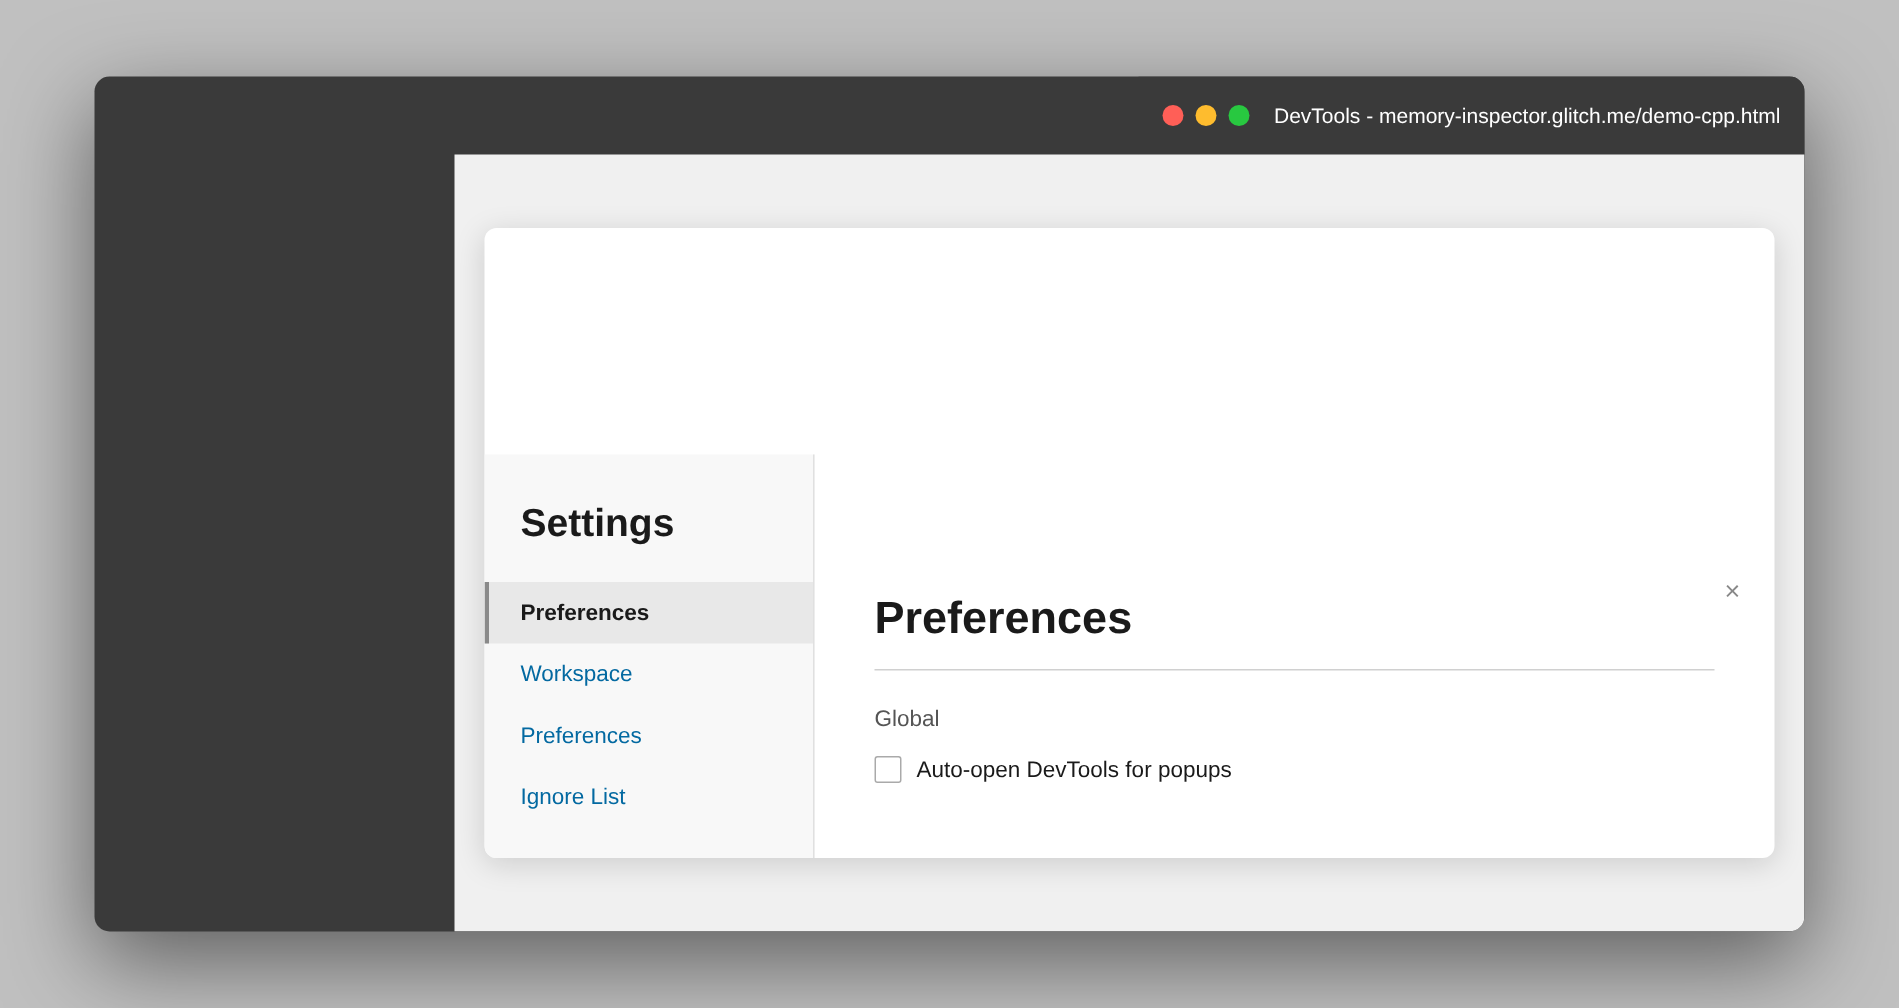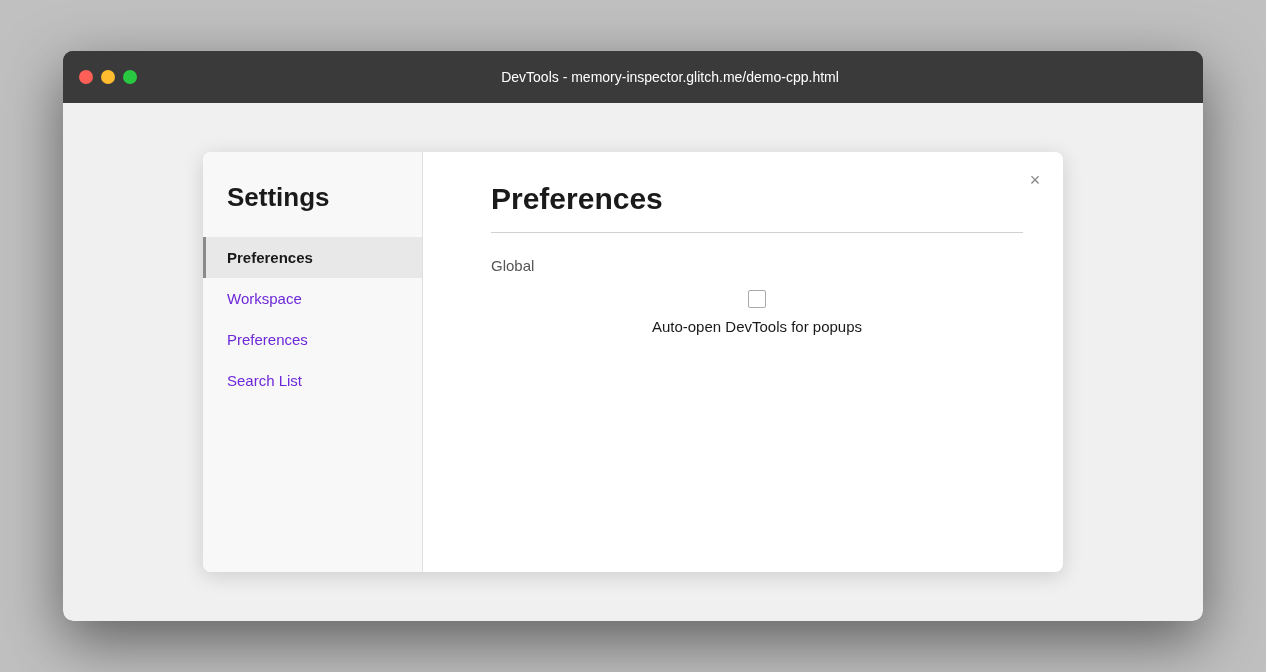--- a/index.html
+++ b/index.html
@@ -1,18 +1,19 @@
 <!DOCTYPE html>
 <html><head>
   <meta charset="utf-8">
   <style>
     * {
       margin: 0;
       padding: 0;
       box-sizing: border-box;
+      align-items: flex-end;
     }
 
     body {
       width: 1266px;
       height: 672px;
       background: #c0c0c0;
       display: flex;
       align-items: center;
       justify-content: center;
       font-family: -apple-system, BlinkMacSystemFont, 'Helvetica Neue', Arial, sans-serif;
@@ -74,21 +75,20 @@
 
     .settings-dialog {
       width: 860px;
       height: 420px;
       background: #ffffff;
       border-radius: 8px;
       box-shadow: 0 4px 20px rgba(0,0,0,0.15);
       display: flex;
       overflow: hidden;
       position: relative;
-      gap: 28px;
     }
 
     .sidebar {
       width: 220px;
       background: #f8f8f8;
       padding: 30px 0 20px 0;
       flex-shrink: 0;
       border-right: 1px solid #e0e0e0;
     }
 
@@ -99,21 +99,21 @@
       padding: 0 24px 24px 24px;
     }
 
     .sidebar-nav {
       list-style: none;
     }
 
     .sidebar-nav-item {
       padding: 12px 24px;
       font-size: 15px;
-      color: #6d28d9;
+      color: #0369a1;
       cursor: pointer;
       position: relative;
     }
 
     .sidebar-nav-item.active {
       background: #e8e8e8;
       color: #1a1a1a;
       font-weight: 600;
     }
 
@@ -168,21 +168,20 @@
       font-weight: 400;
       color: #555;
       margin-bottom: 16px;
     }
 
     .checkbox-item {
       display: flex;
       align-items: center;
       gap: 10px;
       margin-bottom: 20px;
-      flex-direction: column;
     }
 
     .checkbox-item input[type="checkbox"] {
       width: 18px;
       height: 18px;
       cursor: pointer;
       appearance: none;
       -webkit-appearance: none;
       border: 1.5px solid #aaaaaa;
       border-radius: 2px;
@@ -223,21 +222,21 @@
           <li class="sidebar-nav-item active">
             <span>Preferences</span>
           </li>
           <li class="sidebar-nav-item">
             <span>Workspace</span>
           </li>
           <li class="sidebar-nav-item">
             <span>Preferences</span>
           </li>
           <li class="sidebar-nav-item">
-            <span>Search List</span>
+            <span>Ignore List</span>
           </li>
         </ul>
       </div>
 
       <div class="main-content">
         <button class="close-button">×</button>
 
         <h1 class="section-title">Preferences</h1>
         <div class="divider"></div>
 

